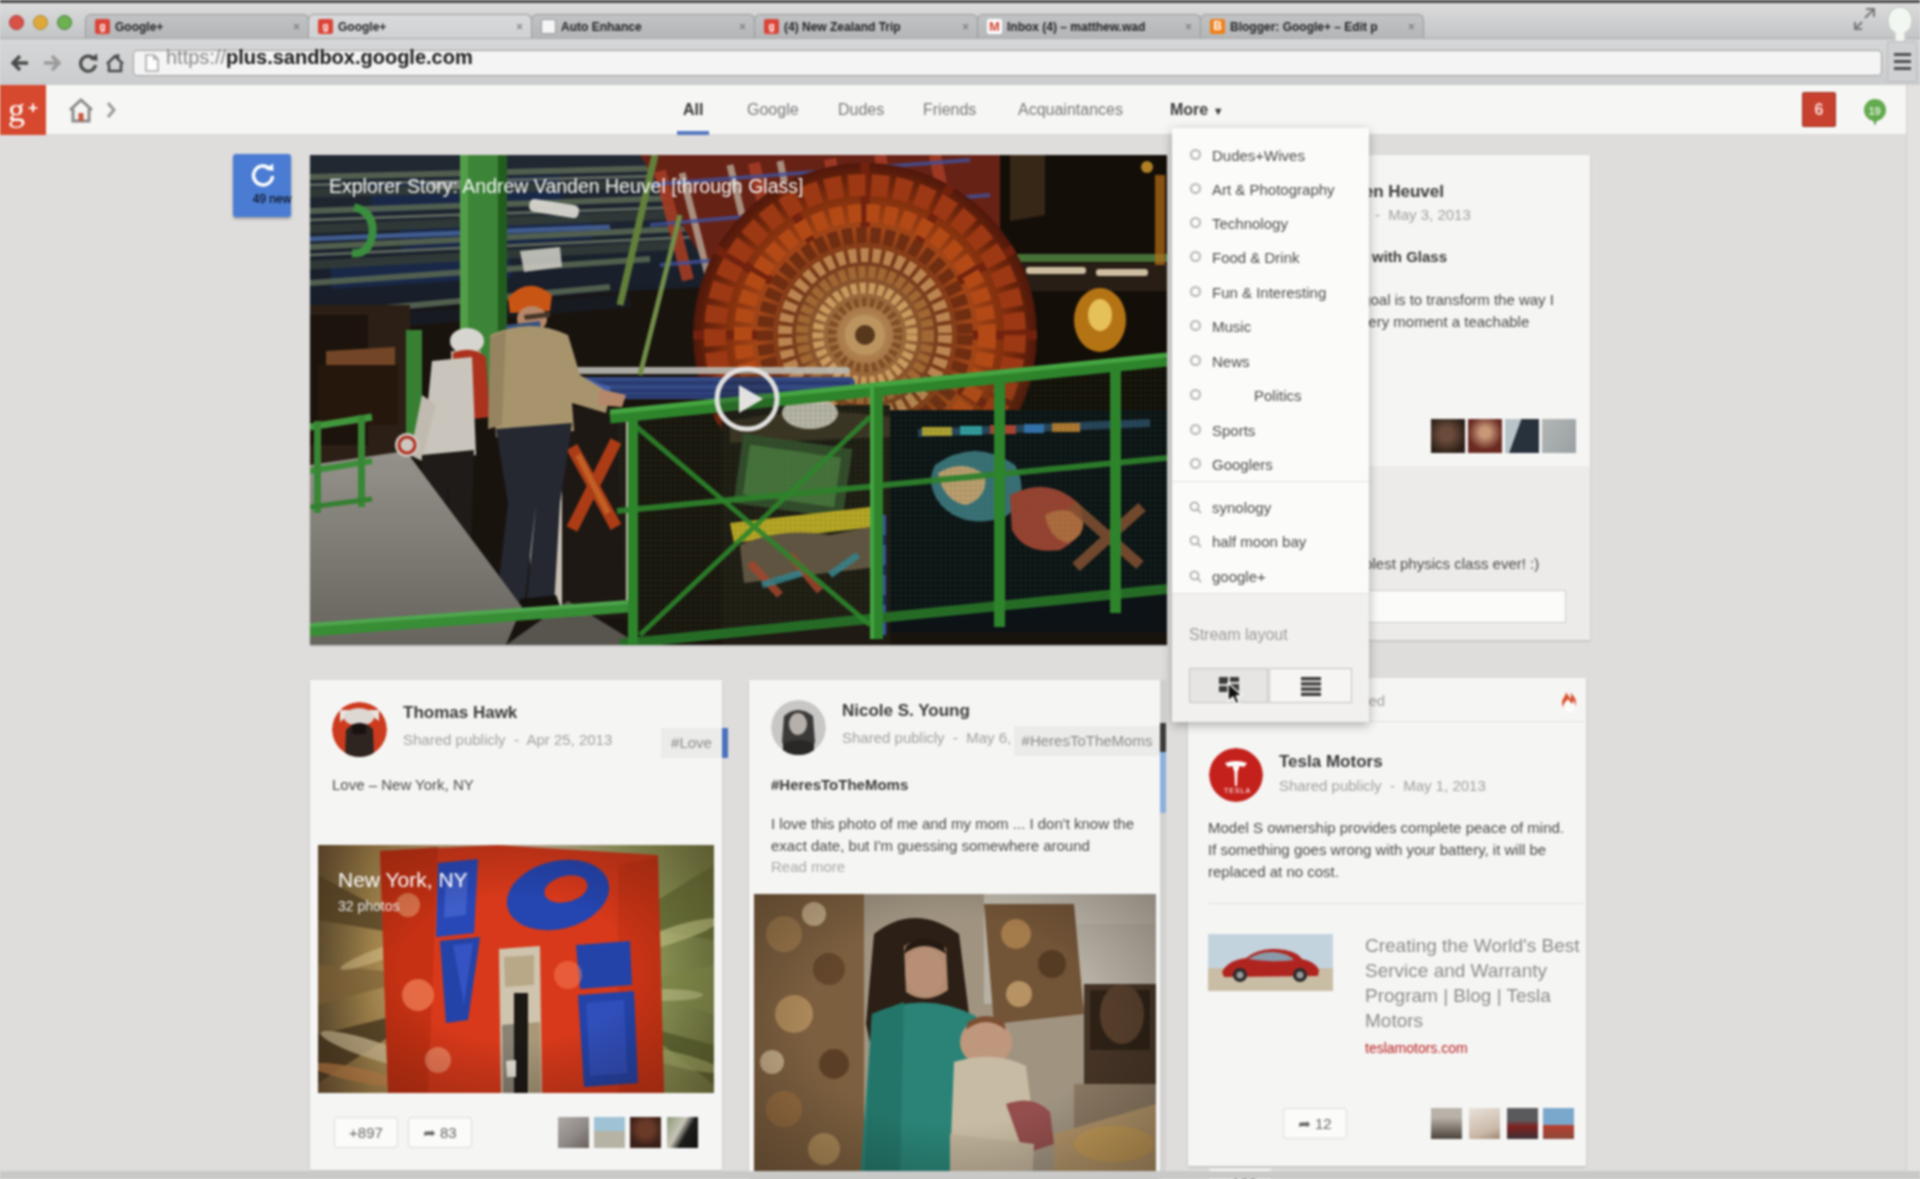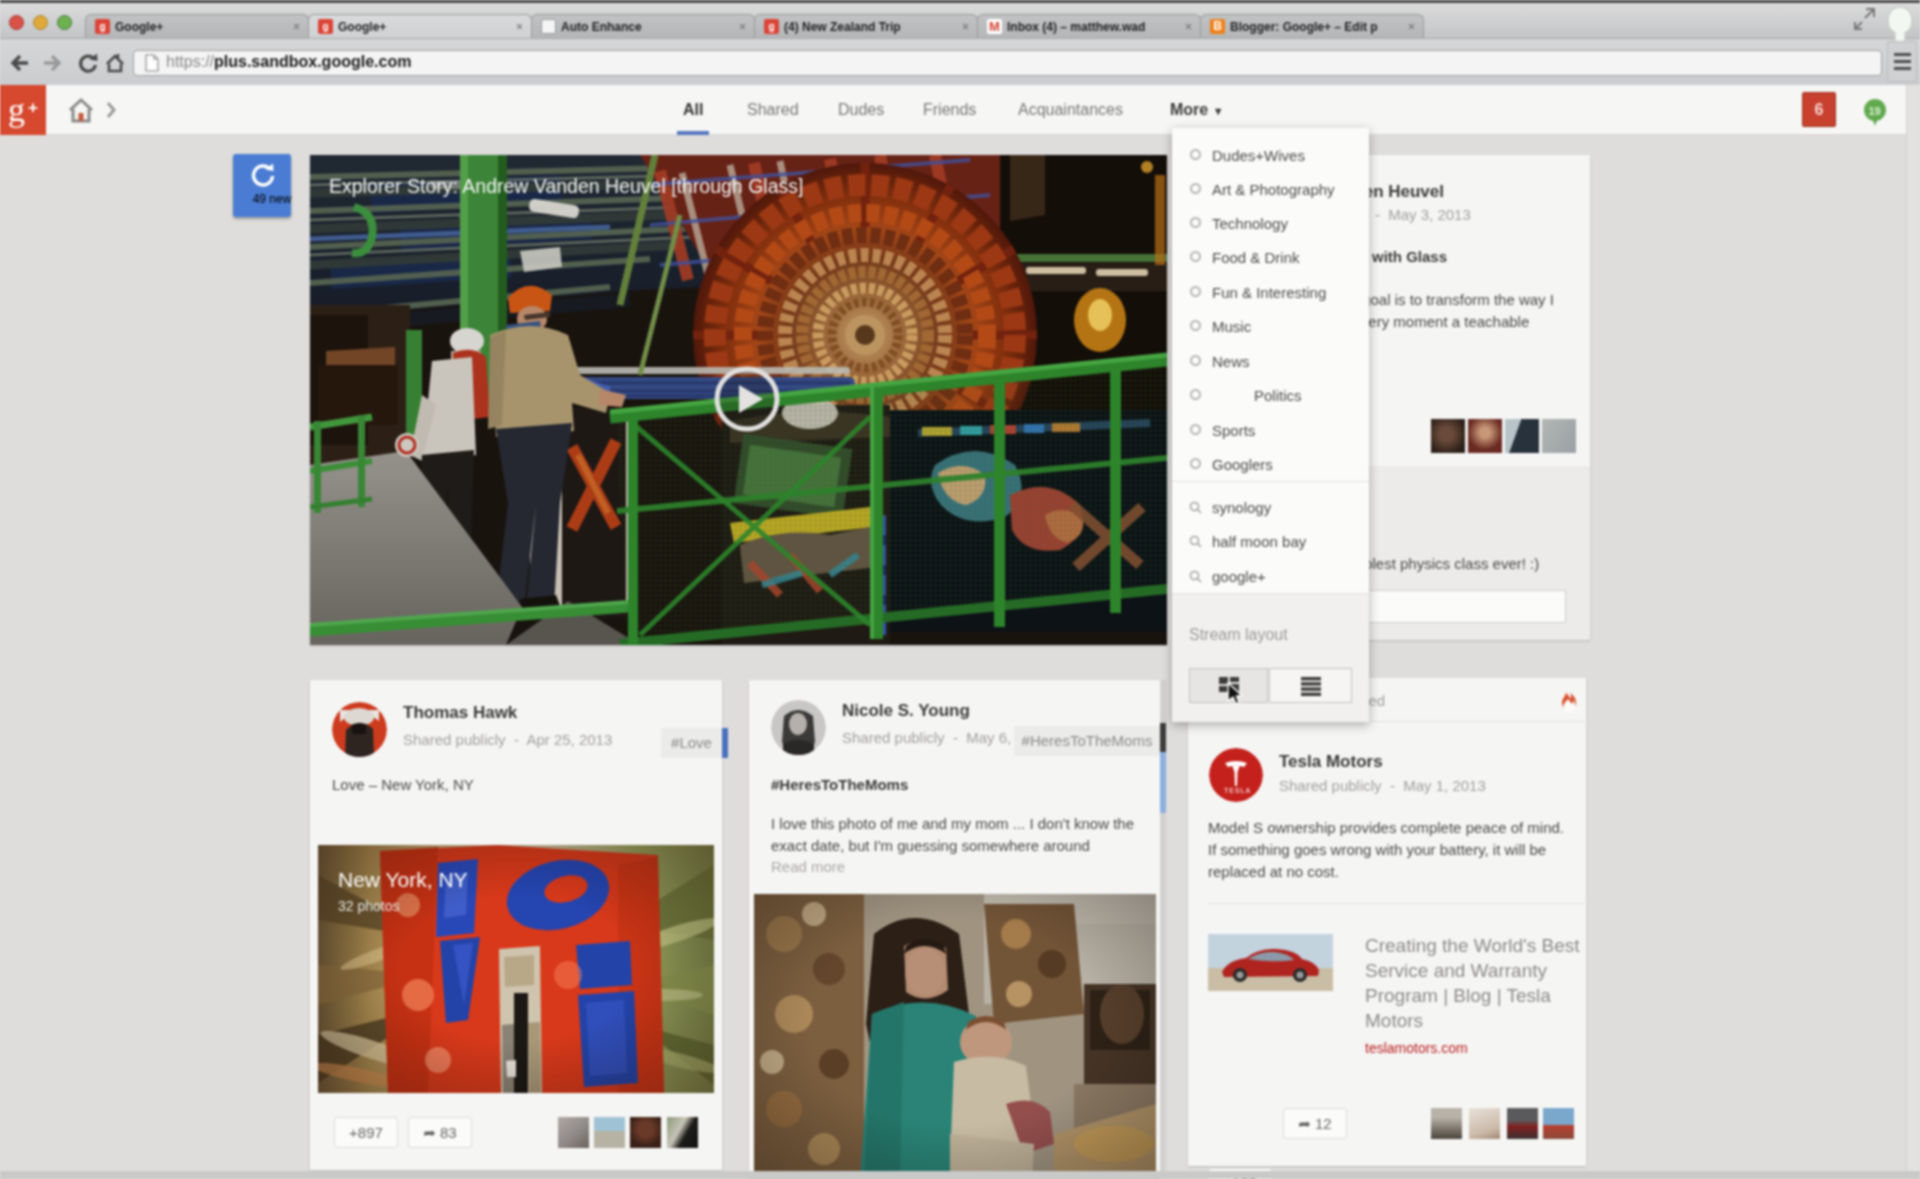--- a/index.html
+++ b/index.html
@@ -93,21 +93,21 @@
     <path d="M22 13 L8 13 M14 6 L7 13 L14 20" stroke="#4a4a4a" stroke-width="3.4" fill="none"></path>
     <path d="M38 13 L52 13 M46 6 L53 13 L46 20" stroke="#9a9a9a" stroke-width="3.4" fill="none"></path>
     <path d="M88 9 A 7.5 7.5 0 1 0 89.5 15" stroke="#4a4a4a" stroke-width="3.2" fill="none"></path>
     <path d="M83.5 9.5 L91.5 11 L91 3.5 Z" fill="#4a4a4a"></path>
     <path d="M103 14 L103 21 L115 21 L115 14 M101 14 L109 6 L117 14 M112 4 L112 8" stroke="#4a4a4a" stroke-width="2.6" fill="none"></path>
   </svg>
   <div id="urlbar" class="abs"></div>
   <svg class="abs" style="left:145px; top:54px;" width="14" height="18" viewBox="0 0 14 18">
     <path d="M1 1 L9 1 L13 5 L13 17 L1 17 Z M9 1 L9 5 L13 5" stroke="#a9a9a9" stroke-width="1.6" fill="#fdfdfd"></path>
   </svg>
-  <div class="abs" style="left:166px; top:53px; font-size:16px; color:#888;">https://<b style="color:#1a1a1a;">plus.sandbox.google.com</b></div>
+  <div class="abs" style="left:166px; top:46px; font-size:20px; color:#888;">https://<b style="color:#1a1a1a;">plus.sandbox.google.com</b></div>
   <div class="abs" style="left:1887px; top:41px; width:30px; height:41px; background:#cfd1d2; border:1px solid #bcbcbc; border-radius:2px;">
     <div style="position:absolute; left:6px; top:11px; width:17px; height:3.2px; background:#4e4e4e;"></div>
     <div style="position:absolute; left:6px; top:18px; width:17px; height:3.2px; background:#4e4e4e;"></div>
     <div style="position:absolute; left:6px; top:25px; width:17px; height:3.2px; background:#4e4e4e;"></div>
   </div>
 
   <div id="gbar" class="abs"></div>
   <div id="glogo" class="abs"></div>
   <svg class="abs" style="left:0; top:85px;" width="46" height="50" viewBox="0 0 46 50">
     <text x="8" y="36" font-family="Liberation Serif, serif" font-size="34" fill="#fff">g</text>
@@ -120,21 +120,21 @@
     <path d="M40 6 L46 13 L40 20" stroke="#9a9a98" stroke-width="3" fill="none"></path>
   </svg>
   <div class="abs" style="left:1802px; top:92px; width:34px; height:35px; background:#c8402e; border:1px solid #9c3322; border-radius:2px; color:#f6d9d3; font-size:16px; font-weight:bold; text-align:center; line-height:34px;">6</div>
   <svg class="abs" style="left:1862px; top:98px;" width="26" height="30" viewBox="0 0 26 30">
     <ellipse cx="13" cy="12" rx="11" ry="11" fill="#62aa4e"></ellipse>
     <path d="M11 22 L13 28 L15 22 Z" fill="#58a046"></path>
     <text x="6.5" y="17" font-size="11" font-weight="bold" fill="#d8ecd0">19</text>
   </svg>
   <div class="navtab" style="left:683px; color:#333; font-weight:bold;">All</div>
   <div class="abs" style="left:677px; top:131px; width:32px; height:4px; background:#5577c0;"></div>
-  <div class="navtab" style="left:747px;">Shared</div>
+  <div class="navtab" style="left:747px;">Google</div>
   <div class="navtab" style="left:838px;">Dudes</div>
   <div class="navtab" style="left:923px;">Friends</div>
   <div class="navtab" style="left:1018px;">Acquaintances</div>
   <div class="navtab" style="left:1170px; color:#3a3a3a; font-weight:bold;">More <span style="font-size:11px;">▼</span></div>
 
   <div class="abs" style="left:233px; top:154px; width:58px; height:63px; background:#4a7cd3; border-radius:3px; box-shadow:0 2px 3px rgba(0,0,0,0.3);">
     <svg style="position:absolute; left:17px; top:9px;" width="26" height="26" viewBox="0 0 26 26">
       <path d="M20 6 A 9.5 9.5 0 1 0 22.5 13" stroke="#fff" stroke-width="3.4" fill="none"></path>
       <path d="M15.5 6.5 L23.5 8 L23 0.5 Z" fill="#fff"></path>
     </svg>

